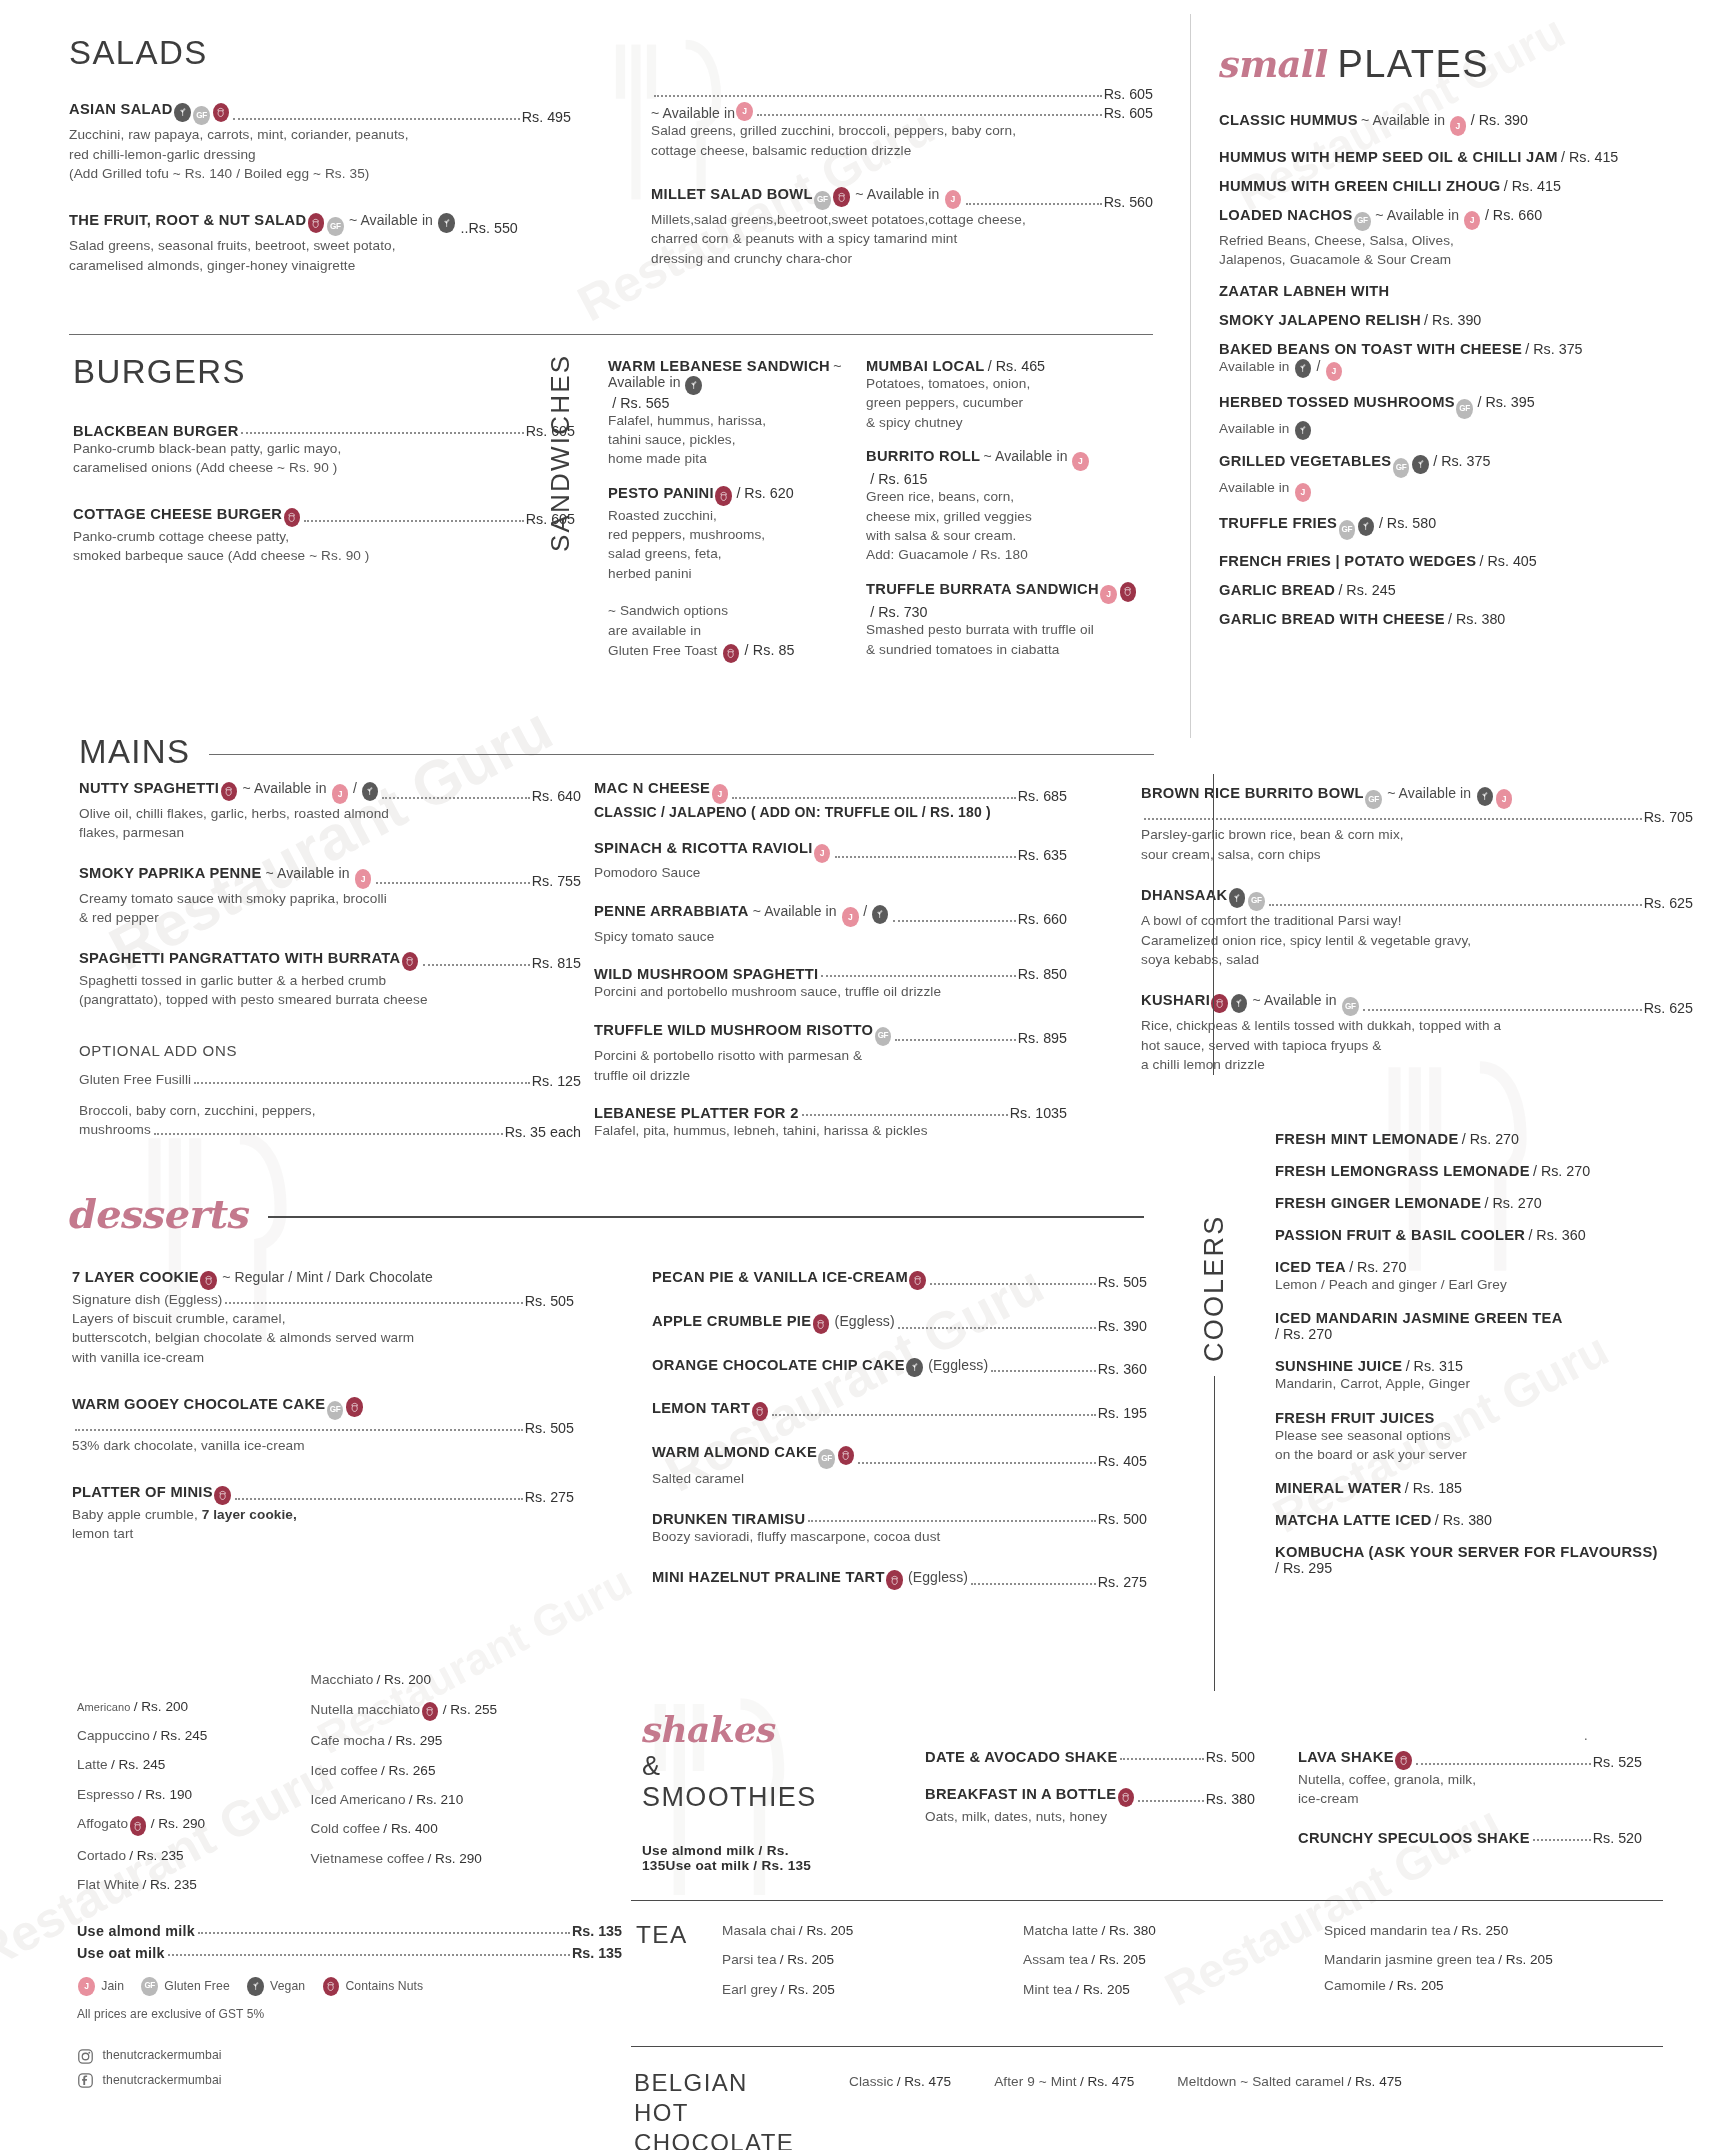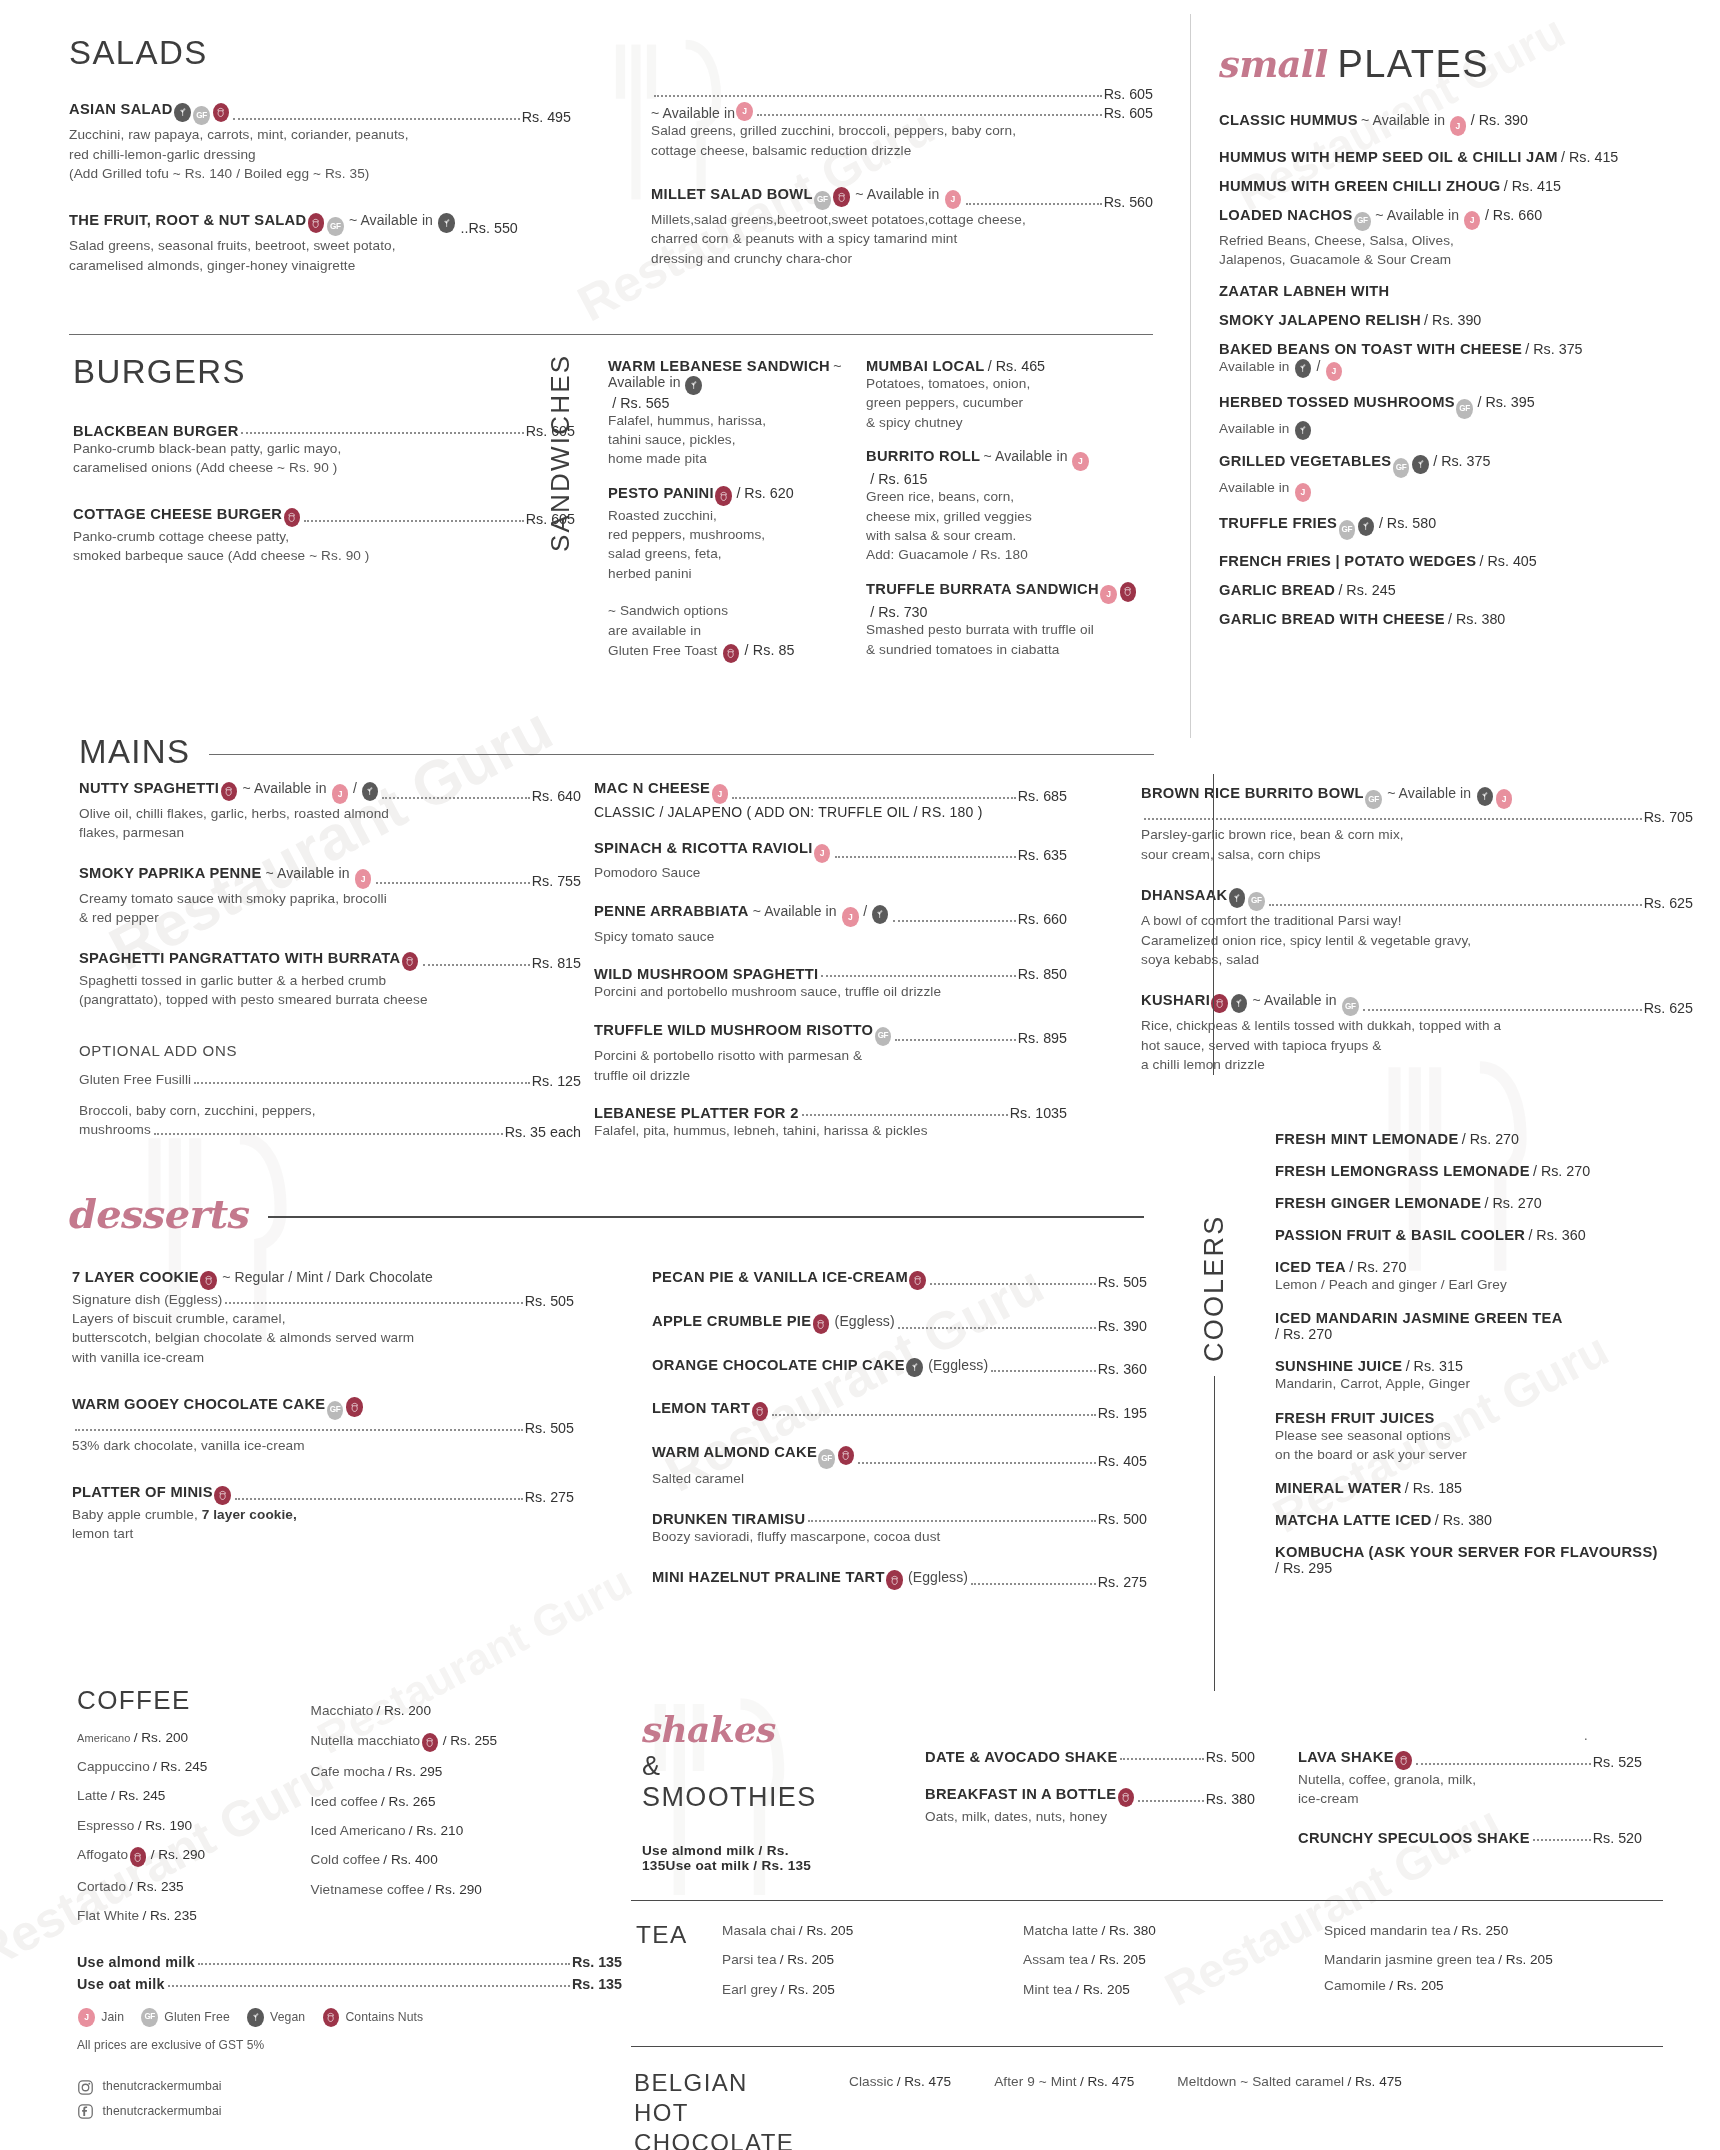--- a/index.html
+++ b/index.html
@@ -399,21 +399,21 @@
         </div>
     </div>
   </div>
 
   <div class="col" style="left:594px; top:780px; width:473px;">
     <div id="mains2">
         <div class="item"><div class="row">
             <span><span class="iname">MAC N CHEESE</span><span class="badge b-J">J</span></span>
             <span class="dots"></span>
             <span class="price">Rs. 685</span>
-          </div><div class="iname" style="font-weight:400;font-size:14px;letter-spacing:0.2px;">CLASSIC / JALAPENO ( ADD ON: TRUFFLE OIL  /  Rs. 180 )</div></div>
+          </div><div class="iname" style="font-weight:700;font-size:14px;letter-spacing:0.2px;">CLASSIC / JALAPENO ( ADD ON: TRUFFLE OIL  /  Rs. 180 )</div></div>
         <div style="height:16px"></div>
         <div class="item">
           <div class="row">
             <span><span class="iname">SPINACH &amp; RICOTTA RAVIOLI</span><span class="badge b-J">J</span></span>
             <span class="dots"></span>
             <span class="price">Rs. 635</span>
           </div>
           <div class="idesc">Pomodoro Sauce</div>
         </div>
         <div style="height:16px"></div>
@@ -708,21 +708,20 @@
         </div>
         <div class="item" style="margin-bottom:16px">
           <div><span class="iname">KOMBUCHA (ASK YOUR SERVER FOR FLAVOURSS)</span> <span class="price">/  Rs. 295</span></div>
         </div>
       </div>
   </div>
 
   <div style="position:absolute; left:1213px; top:774px; width:1.4px; height:301px; background:#4b4b4b;"></div>
 
   <div class="col" style="left:77px; top:1685px; width:545px;">
-    <div class="sec-title" style="font-size:26px;">COFFEE</div>
     <div style="display:flex; gap:11.5px; margin-top:14.3px;">
       <div id="coffee1" style="width:222px;">
           <div class="item" style="margin-bottom:10px"><span class="idesc" style="font-size:11px">Americano</span> <span class="price" style="font-size:13.6px">/  Rs. 200</span></div>
           <div class="item" style="margin-bottom:10px"><span class="idesc" style="font-size:13.6px">Cappuccino</span> <span class="price" style="font-size:13.6px">/ Rs. 245</span></div>
           <div class="item" style="margin-bottom:10px"><span class="idesc" style="font-size:13.6px">Latte</span> <span class="price" style="font-size:13.6px">/  Rs. 245</span></div>
           <div class="item" style="margin-bottom:10px"><span class="idesc" style="font-size:13.6px">Espresso</span> <span class="price" style="font-size:13.6px">/   Rs. 190</span></div>
           <div class="item" style="margin-bottom:10px"><span class="idesc" style="font-size:13.6px">Affogato</span><span class="badge b-N">
               <svg viewBox="0 0 20 24">
                 <path d="M10 3c3.6 0 6 2 6 4.4 0 1-.6 1.6-1.2 1.9.6 1.6.9 3.2.9 4.7 0 4-2.4 7-5.7 7S4.3 18 4.3 14c0-1.5.3-3.1.9-4.7C4.6 9 4 8.4 4 7.4 4 5 6.4 3 10 3z" fill="none" stroke="#fff" stroke-width="1.5"></path>
                 <path d="M4.6 8.4h10.8" stroke="#fff" stroke-width="1.5"></path>

